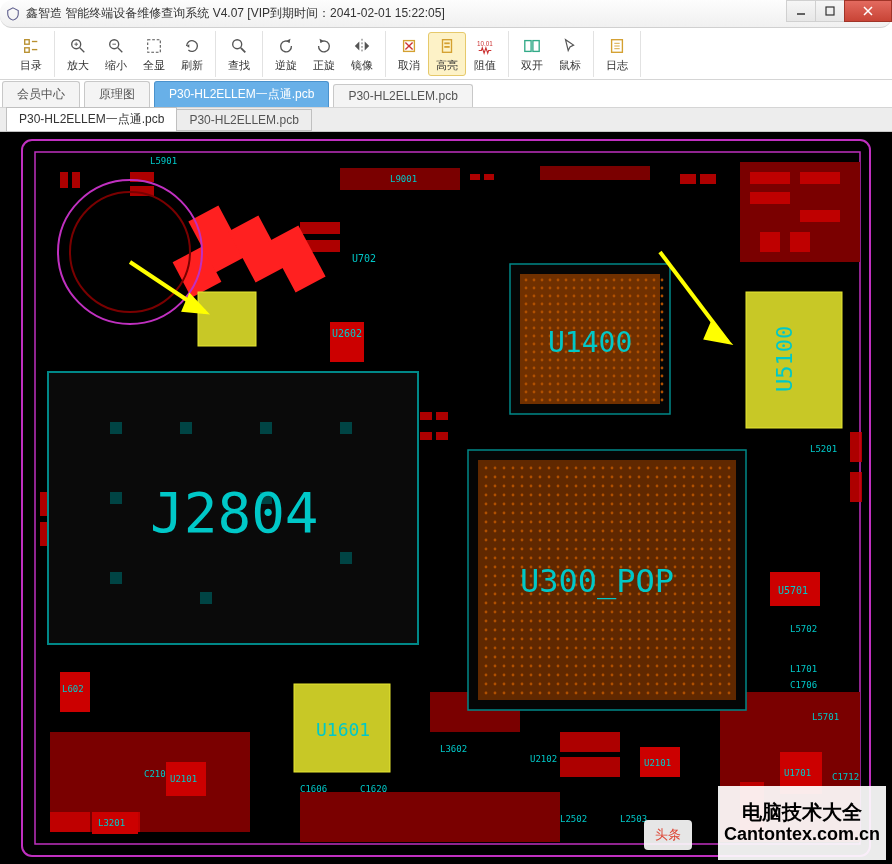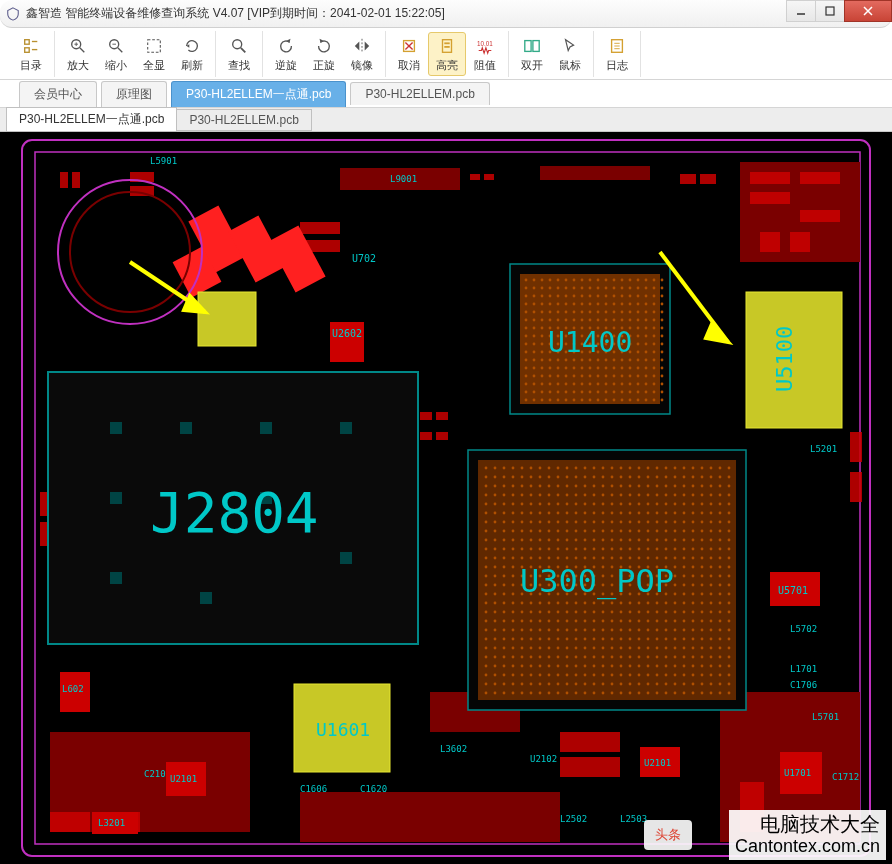--- a/index.html
+++ b/index.html
@@ -14,32 +14,32 @@
 .win-btn svg { width: 10px; height: 10px; }
 
 .toolbar { height: 52px; background: #fff; border-bottom: 1px solid #d5d5d5; display: flex; align-items: flex-end; padding: 2px 8px; gap: 0; }
 .tool-group { display: flex; border-right: 1px solid #e2e2e2; padding: 0 4px; height: 46px; align-items: center; }
 .tool-btn { width: 38px; height: 44px; display: flex; flex-direction: column; align-items: center; justify-content: center; gap: 2px; border: 1px solid transparent; border-radius: 3px; cursor: pointer; }
 .tool-btn.active { background: #fdf2c7; border-color: #e6c96b; }
 .tool-btn .ico { width: 20px; height: 20px; display: flex; align-items: center; justify-content: center; color: #444; }
 .tool-btn .ico svg { width: 18px; height: 18px; }
 .tool-btn .lbl { font-size: 11px; color: #333; }
 
-.tabbar1 { height: 28px; background: #fff; border-bottom: 1px solid #d5d5d5; display: flex; align-items: center; padding-left: 19px; gap: 4px; }
+.tabbar1 { height: 28px; background: #fff; border-bottom: 1px solid #d5d5d5; display: flex; align-items: flex-end; padding-left: 2px; gap: 4px; }
 .tab1 { padding: 4px 14px; border: 1px solid #c8c8c8; border-bottom: none; background: #f4f4f4; color: #555; cursor: pointer; border-radius: 3px 3px 0 0; font-size: 12px; }
 .tab1.active { background: #68b0e8; color: #fff; border-color: #4a92cc; }
 
 .tabbar2 { height: 24px; background: #ededed; border-bottom: 1px solid #c8c8c8; display: flex; align-items: center; padding-left: 6px; gap: 0; }
 .tab2 { padding: 3px 12px; border: 1px solid #c0c0c0; background: #fff; color: #333; cursor: pointer; font-size: 12px; margin-right: -1px; }
 .tab2.inactive { background: #ededed; color: #555; }
 
 .pcb-view { position: relative; width: 100%; height: 732px; background: #000; overflow: hidden; }
 .pcb-view svg { width: 100%; height: 100%; }
 
-.watermark { position: absolute; right: 6px; bottom: 4px; color: #000; background: rgba(255,255,255,0.92); padding: 2px 6px; font-size: 20px; font-weight: normal; font-family: "SimSun", serif; text-align: right; line-height: 1.2; }
+.watermark { position: absolute; right: 6px; bottom: 4px; color: #000; background: rgba(255,255,255,0.92); padding: 14px 6px; font-size: 20px; font-weight: bold; font-family: "SimSun", serif; text-align: center; line-height: 1.2; }
 .watermark .url { font-size: 18px; font-family: Arial, sans-serif; }
 .toutiao { position: absolute; right: 200px; bottom: 14px; width: 48px; height: 30px; background: rgba(255,255,255,0.9); border-radius: 4px; display: flex; align-items: center; justify-content: center; font-size: 13px; color: #d43; }
 
 .pcb-text { font-family: monospace; fill: #00c8c8; }
 </style>
 </head>
 <body>
 
 <div class="titlebar">
   <span class="app-icon">

